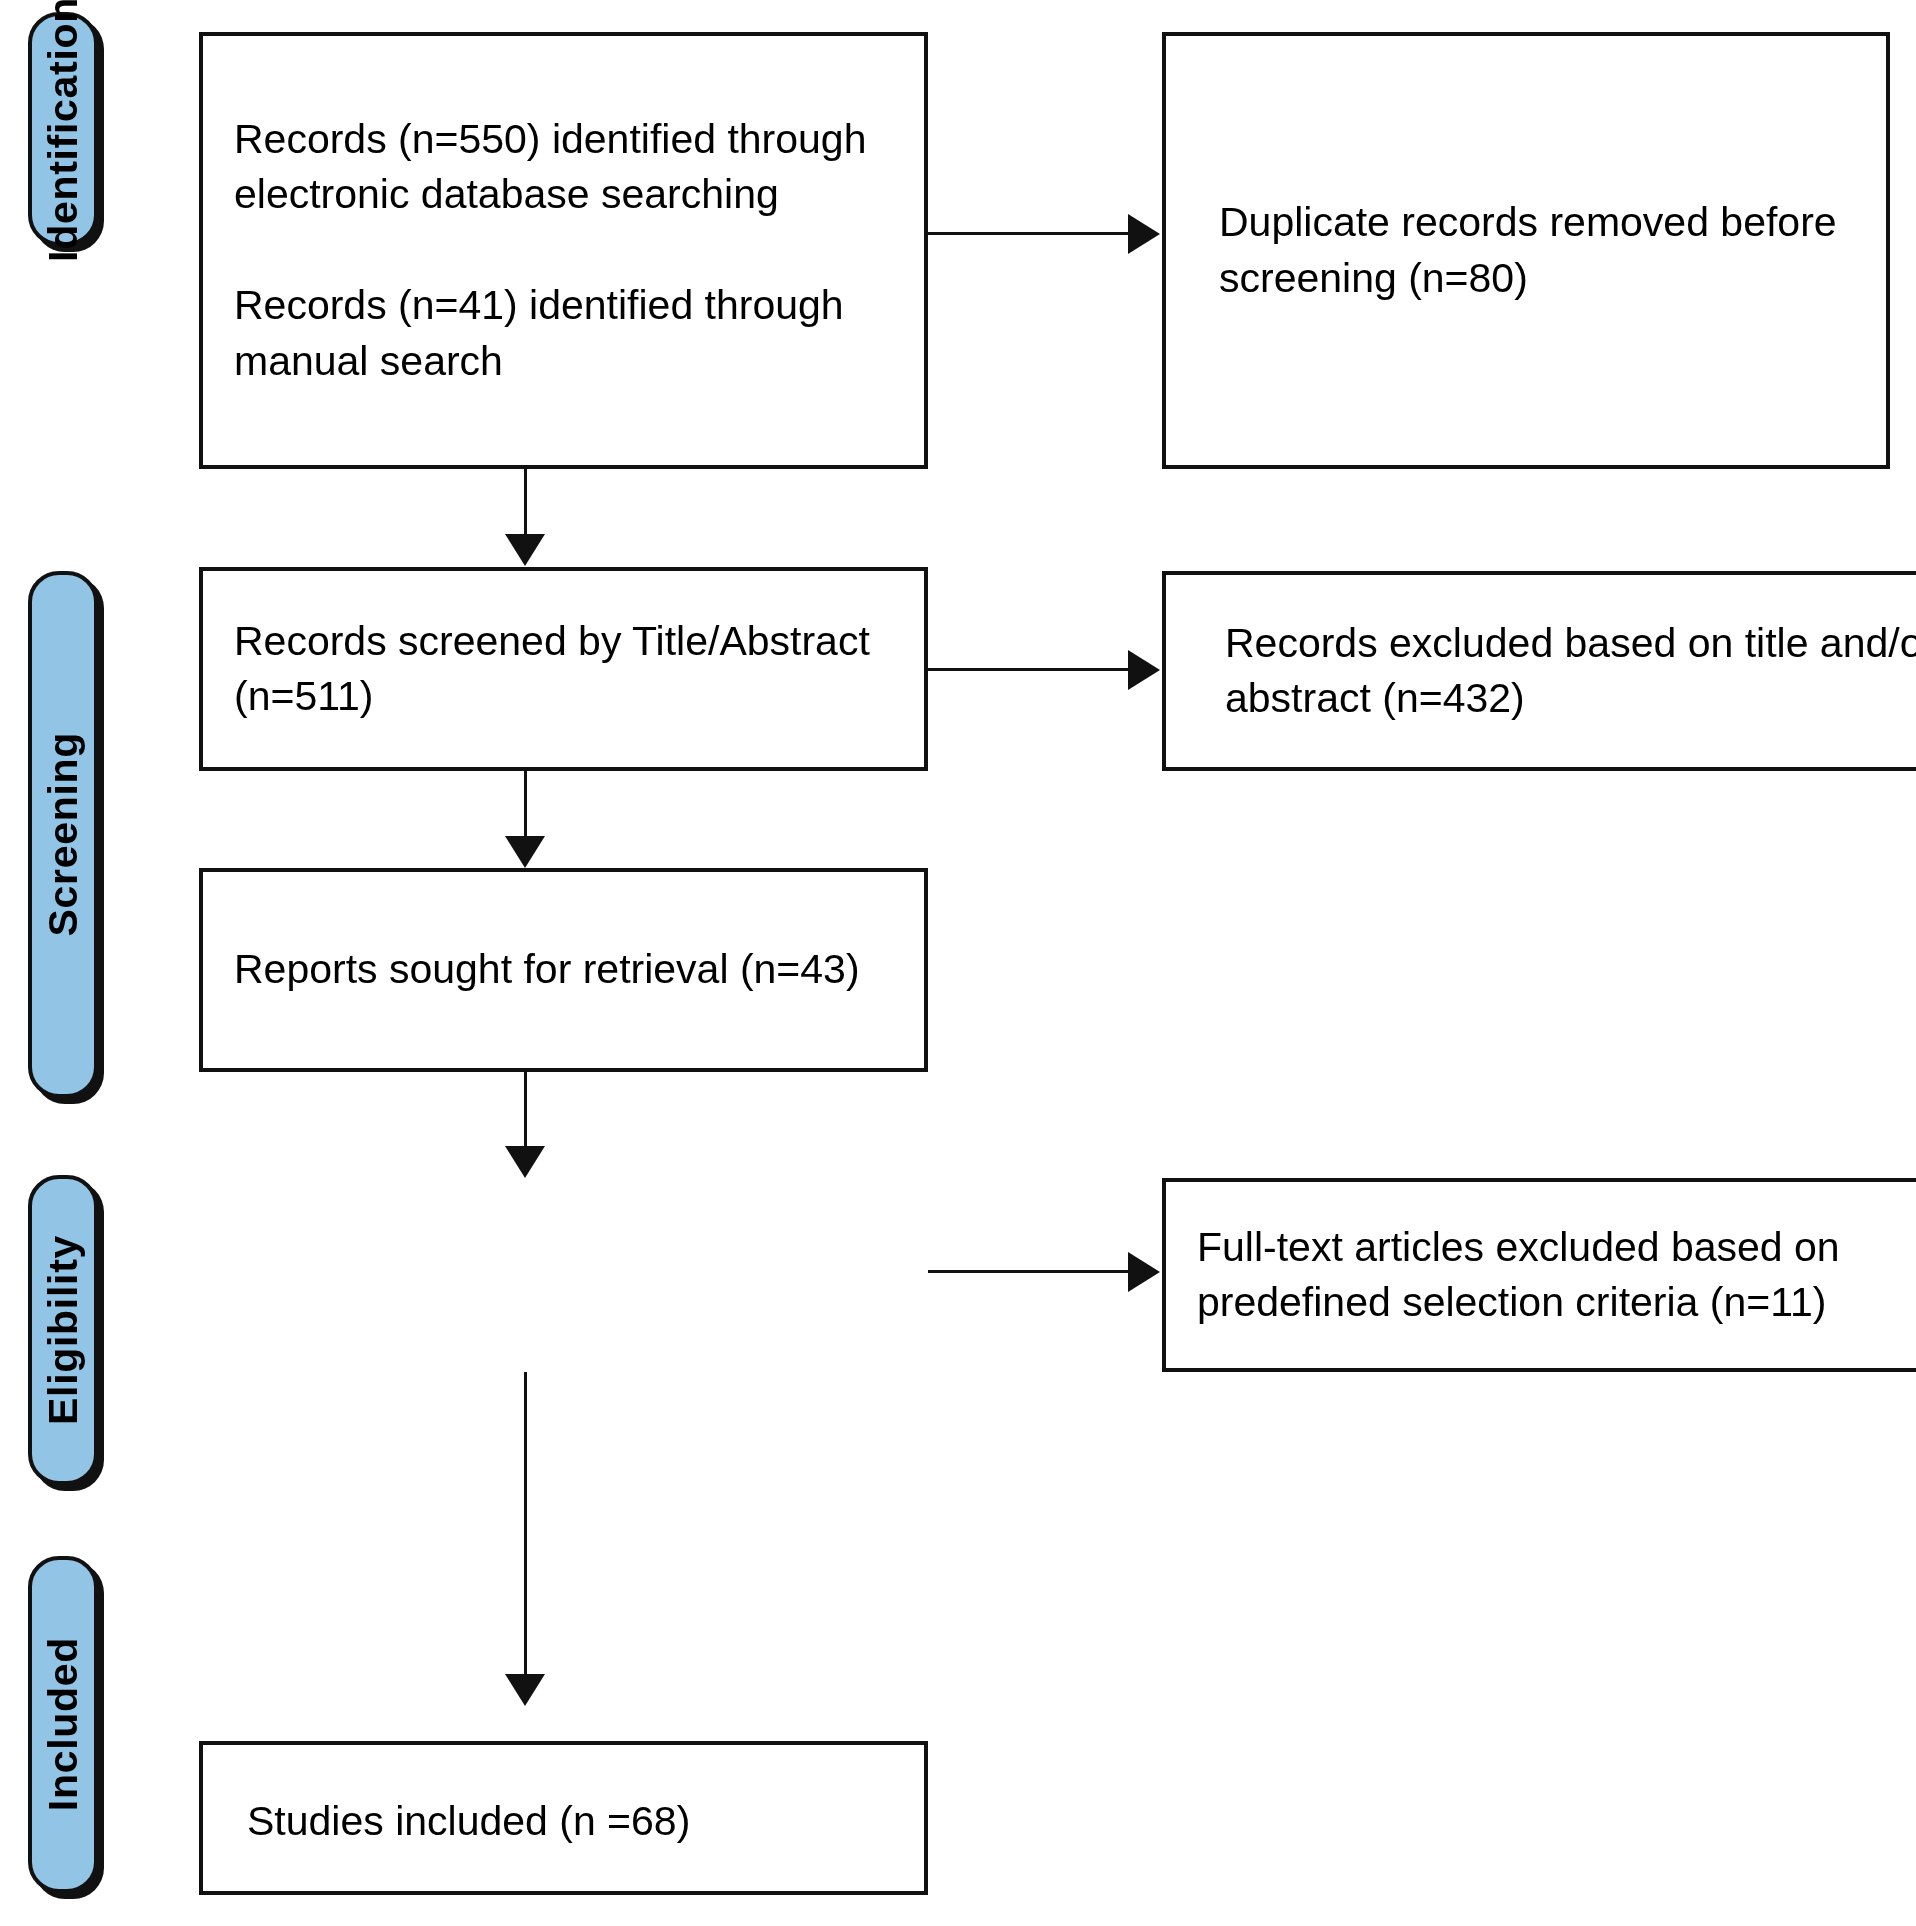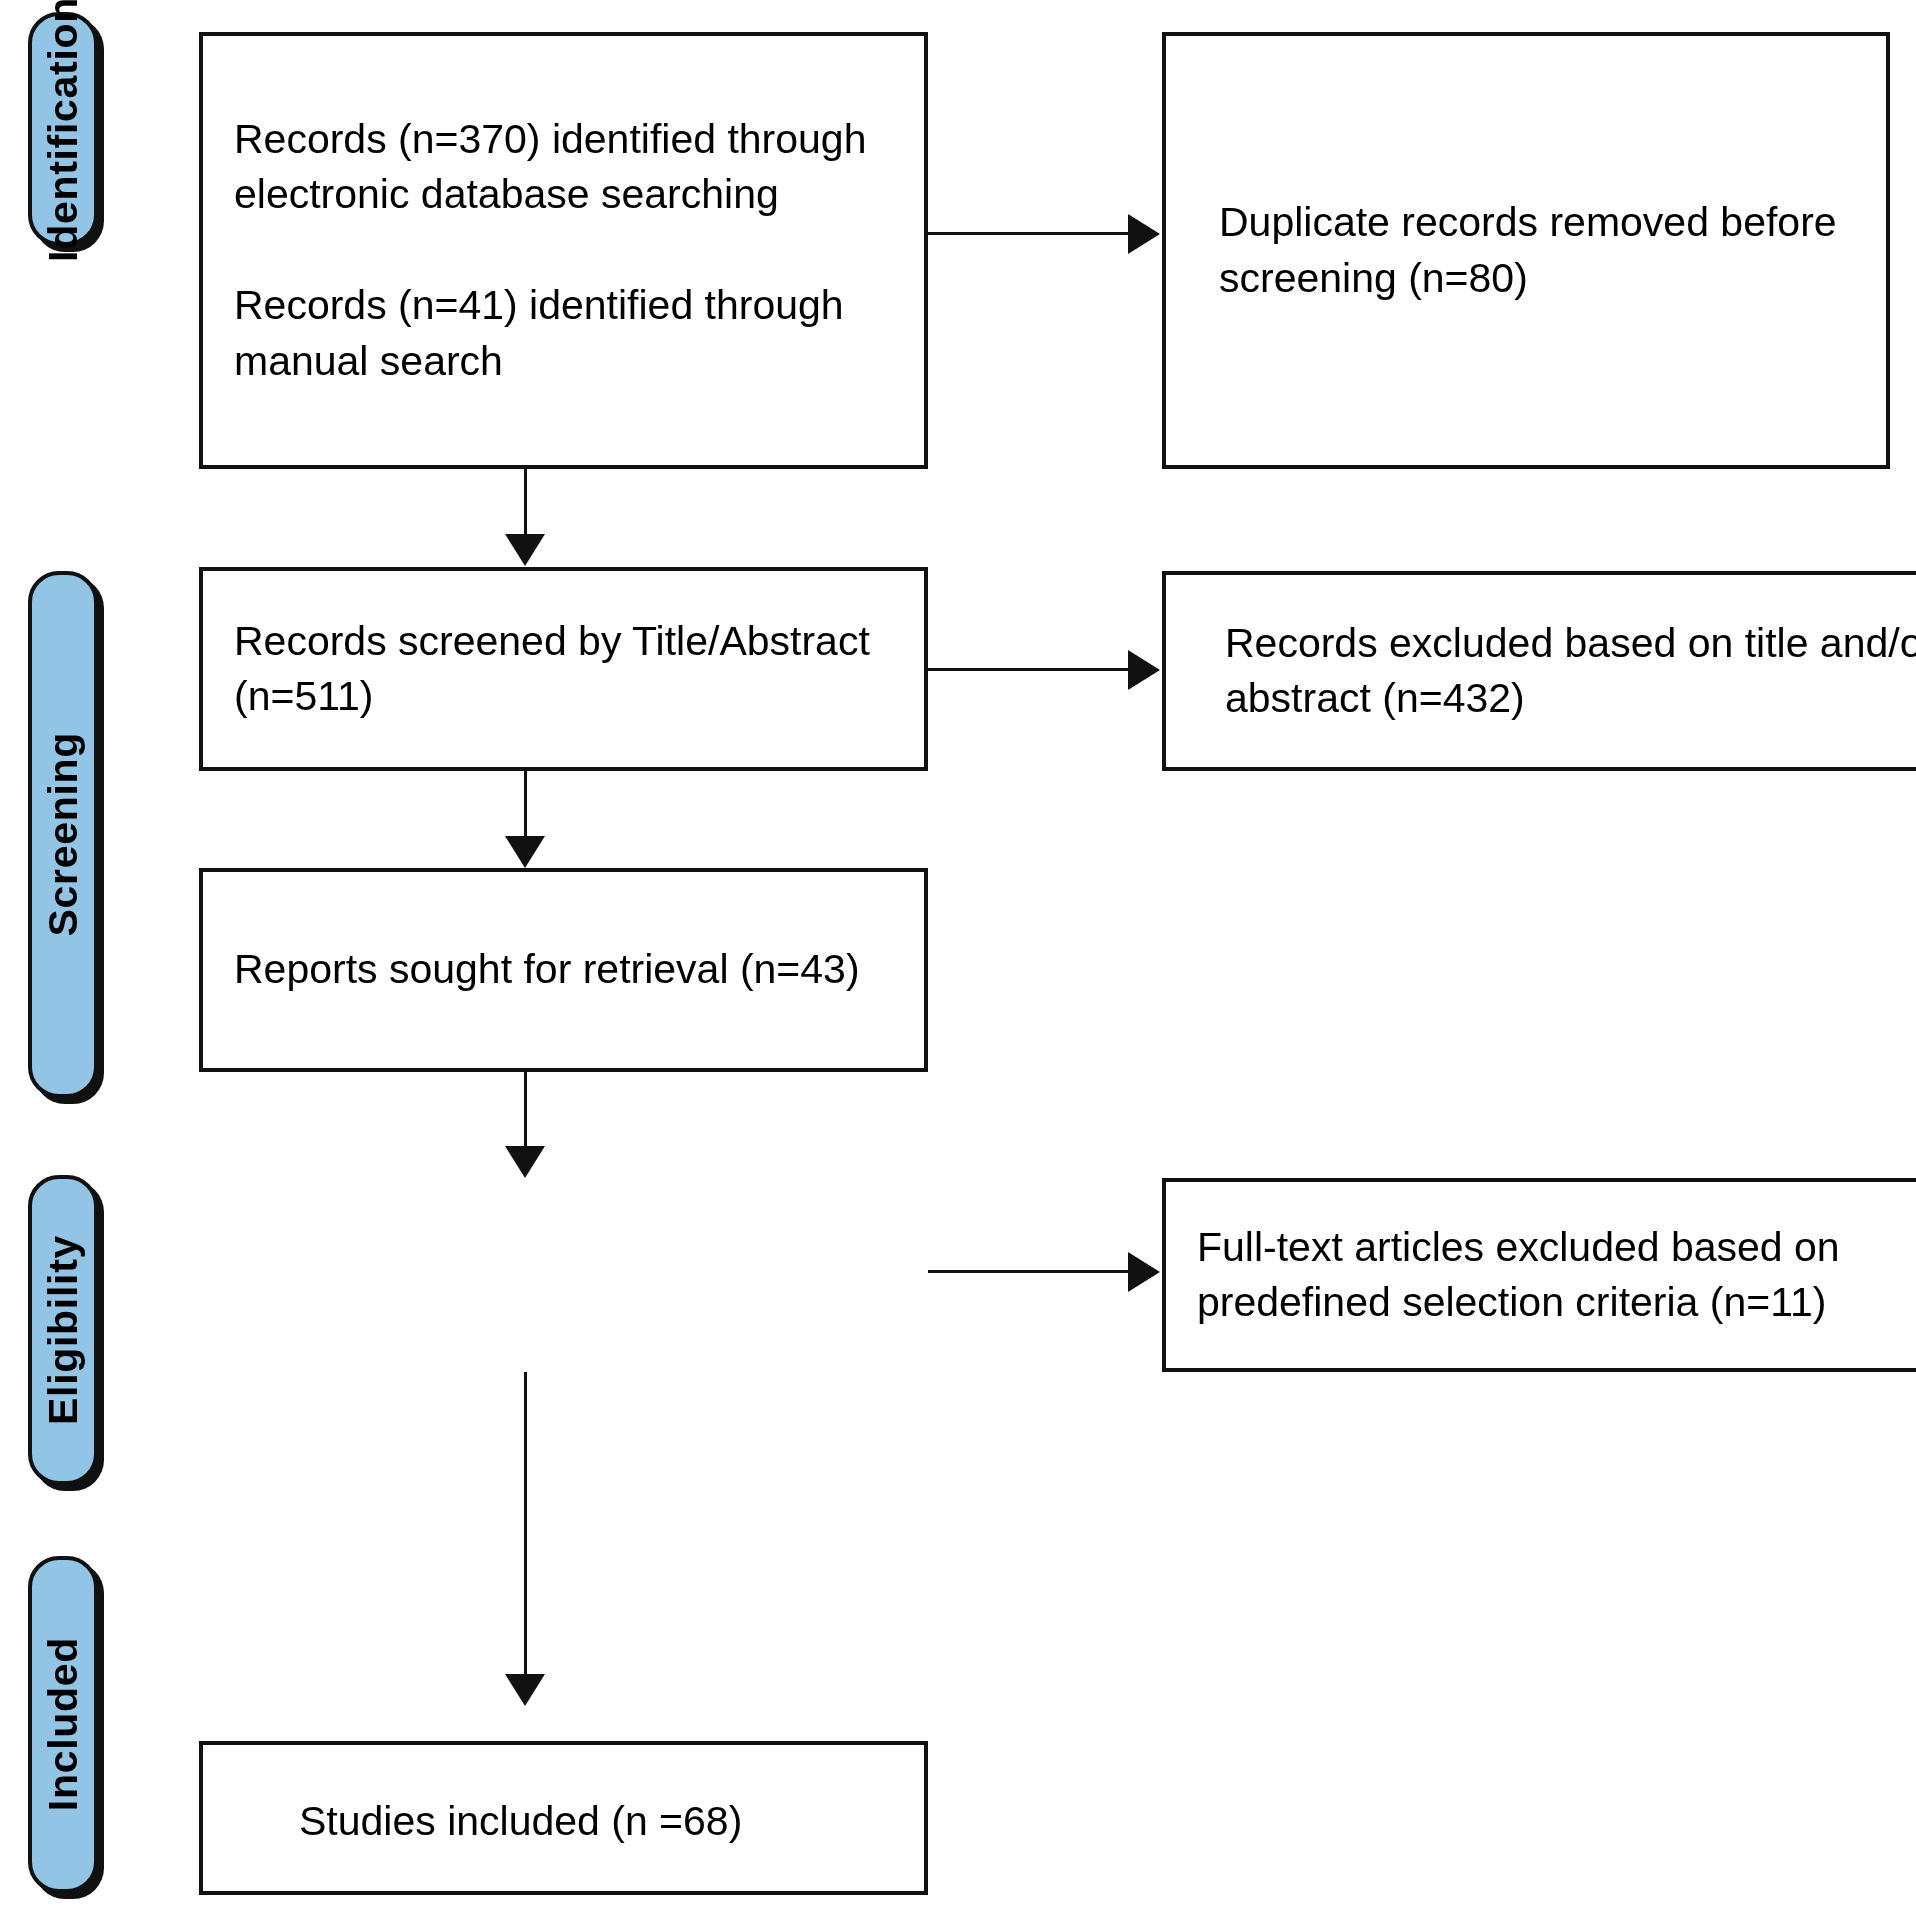--- a/index.html
+++ b/index.html
@@ -51,21 +51,21 @@
     align-items: center;
   }
   .flow-box-text {
     font-size: 41px;
     line-height: 1.35;
     color: #000000;
     padding: 0 31px;
     white-space: pre-line;
   }
   .flow-box-text.centered {
-    padding-left: 96px;
+    padding-left: 44px;
     margin-top: 8px;
   }
 
   
   .conn-v {
     position: absolute;
     width: 3.3px;
     background: #111111;
   }
   .conn-h {
@@ -105,21 +105,21 @@
 
   <div class="stage-pill" style="left:28px; top:1175px; width:70px; height:310px;">
     <span class="stage-pill-label">Eligibility</span>
   </div>
 
   <div class="stage-pill" style="left:28px; top:1556px; width:70px; height:337px;">
     <span class="stage-pill-label">Included</span>
   </div>
 
   <div class="flow-box" style="left:199px; top:32px; width:729px; height:437px;">
-    <div class="flow-box-text">Records (n=370) identified through electronic database searching
+    <div class="flow-box-text">Records (n=550) identified through electronic database searching
 
 Records (n=41) identified through manual search</div>
   </div>
 
   <div class="flow-box" style="left:199px; top:567px; width:729px; height:204px;">
     <div class="flow-box-text">Records screened by Title/Abstract (n=511)</div>
   </div>
 
   <div class="flow-box" style="left:199px; top:868px; width:729px; height:204px;">
     <div class="flow-box-text">Reports sought for retrieval (n=43)</div>

